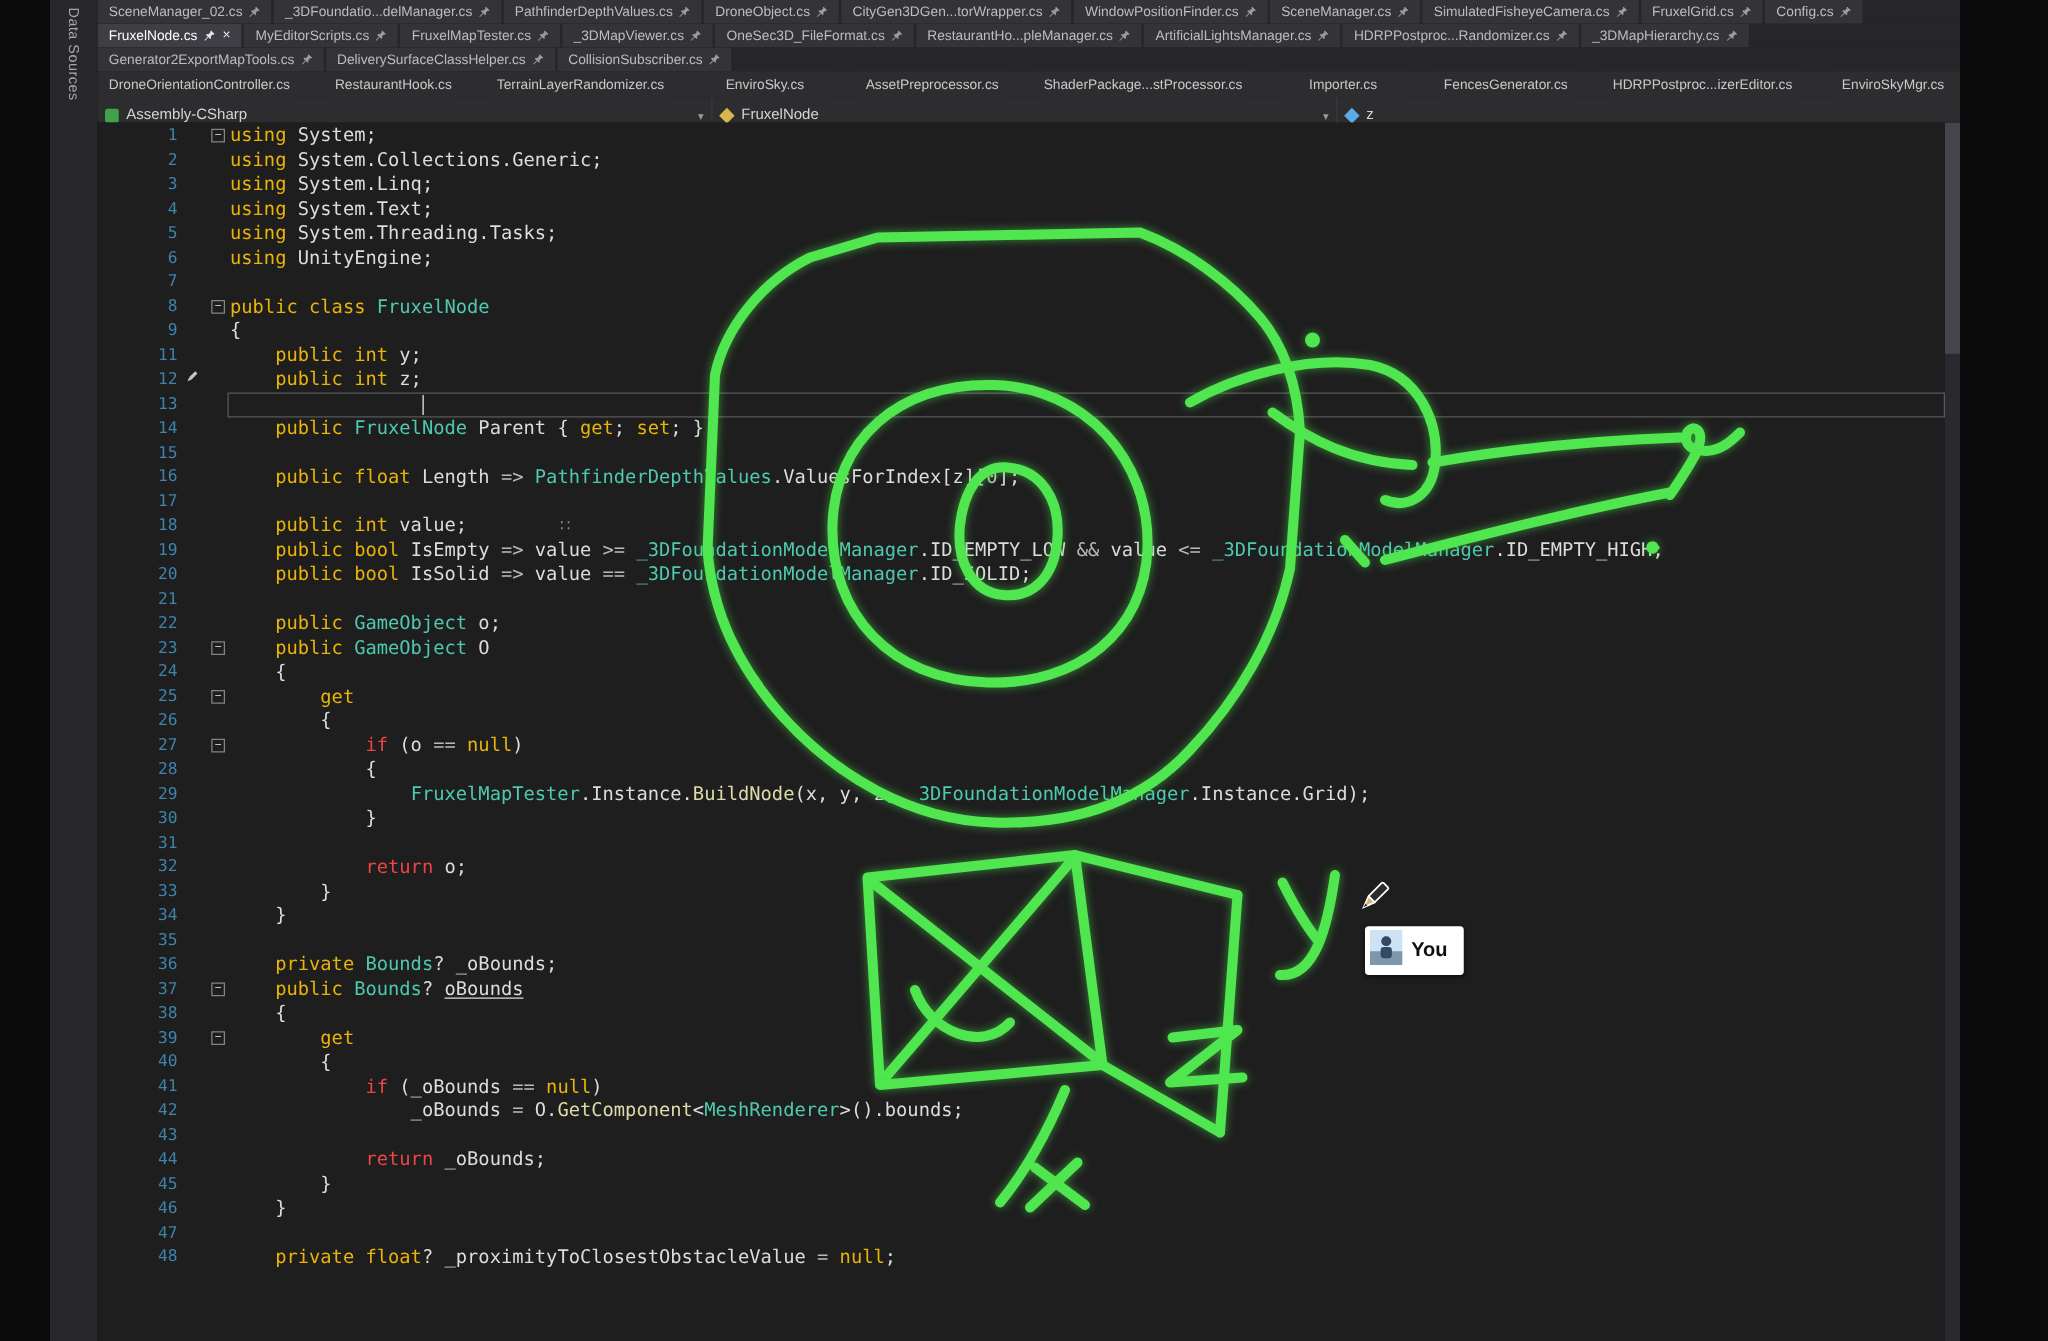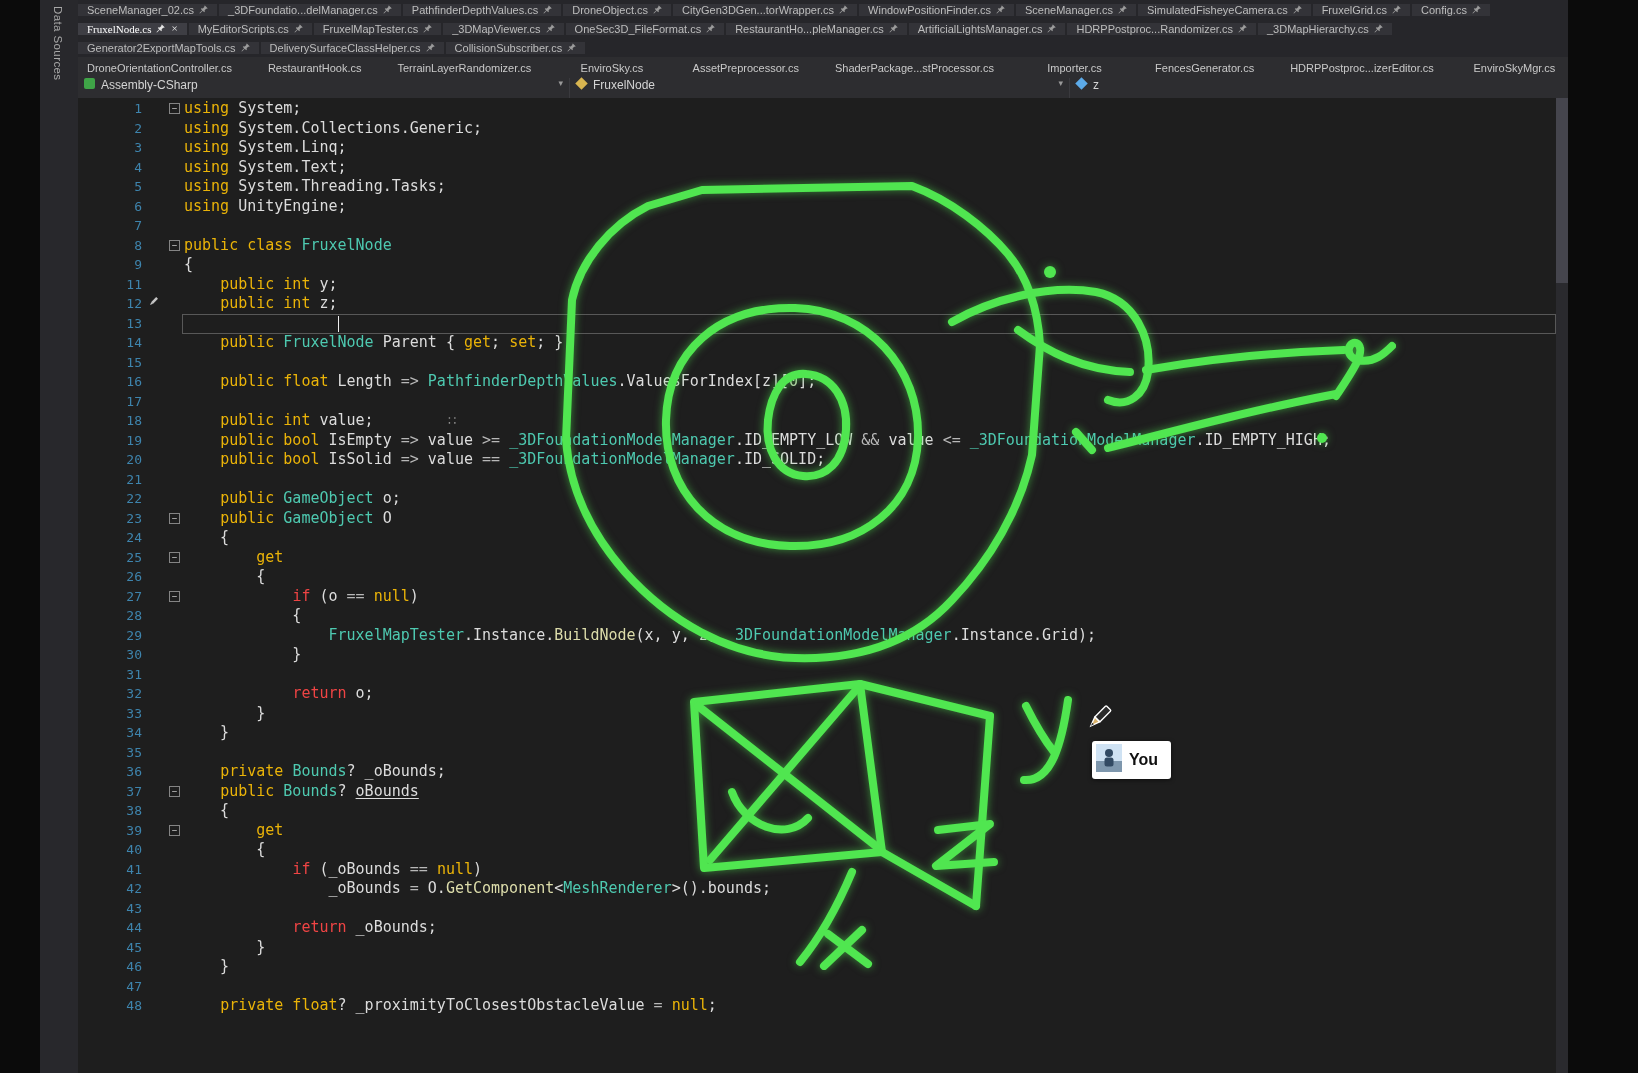--- a/index.html
+++ b/index.html
@@ -5,34 +5,34 @@
   html,body{margin:0;padding:0;background:#070707;width:1638px;height:1073px;overflow:hidden;
     font-family:"Liberation Sans",sans-serif;}
   .app{position:absolute;left:0;top:0;width:1638px;height:1073px;}
   .strip-left{position:absolute;left:0;top:0;width:40px;height:100%;background:#0b0b0b;}
   .left-rail{position:absolute;left:40px;top:0;width:38px;height:100%;background:#28282c;}
   .vtab{writing-mode:vertical-rl;font-size:11.5px;color:#a8a8a8;margin:6px 0 0 12px;letter-spacing:.4px;}
   .strip-right{position:absolute;left:1568px;top:0;width:70px;height:100%;background:#0b0b0b;}
   .main{position:absolute;left:78px;top:0;width:1490px;height:1073px;background:#1e1e1e;
     display:flex;flex-direction:column;}
   
-  .tabrow{display:flex;height:19px;background:#26262a;column-gap:2px;overflow:hidden;flex:none;align-items:center;}
+  .tabrow{display:flex;height:19px;background:#26262a;column-gap:2px;overflow:hidden;flex:none;}
   .tab{display:flex;align-items:center;gap:5px;padding:0 9px;background:#333338;color:#bdbdbd;
     font-size:11px;white-space:nowrap;cursor:default;}
-  .tab.active{background:#3e3e44;color:#fff;font-family:Liberation Serif, serif;}
+  .tab.active{background:#3e3e44;color:#fff;}
   .tabrow.plain{height:21px;background:#2d2d30;column-gap:18px;}
   .tabrow.plain .tab{flex:1;justify-content:center;background:#2d2d30;color:#c9c9c9;}
   .pin{display:flex;color:#9b9b9b;}
   .tab.active .pin{color:#e4e4e4;}
   .pin svg{display:block;}
   .close{color:#e6e6e6;font-size:11px;line-height:11px;margin-left:1px;}
   
   .navbar{height:20px;background:#2d2d30;display:flex;align-items:center;font-size:12px;
     color:#d4d4d4;flex:none;}
-  .combo{display:flex;align-items:flex-start;height:100%;gap:6px;padding:0 6px;box-sizing:border-box;}
+  .combo{display:flex;align-items:flex-end;height:100%;gap:6px;padding:0 6px;box-sizing:border-box;}
   .combo.project{width:492px;border-right:1px solid #3a3a3e;}
   .combo.typec{width:500px;border-right:1px solid #3a3a3e;}
   .combo.member{flex:1;}
   .chev{margin-left:auto;color:#9a9a9a;font-size:9px;}
   .ico{width:11px;height:11px;flex:none;}
   .ico.proj{background:#3fa447;border-radius:2px;}
   .ico.cls{background:#d8b550;transform:rotate(45deg) scale(.8);}
   .ico.fld{background:#5caae8;transform:rotate(45deg) scale(.8);}
   
   .editor{position:relative;flex:1;background:#1e1e1e;overflow:hidden;}

